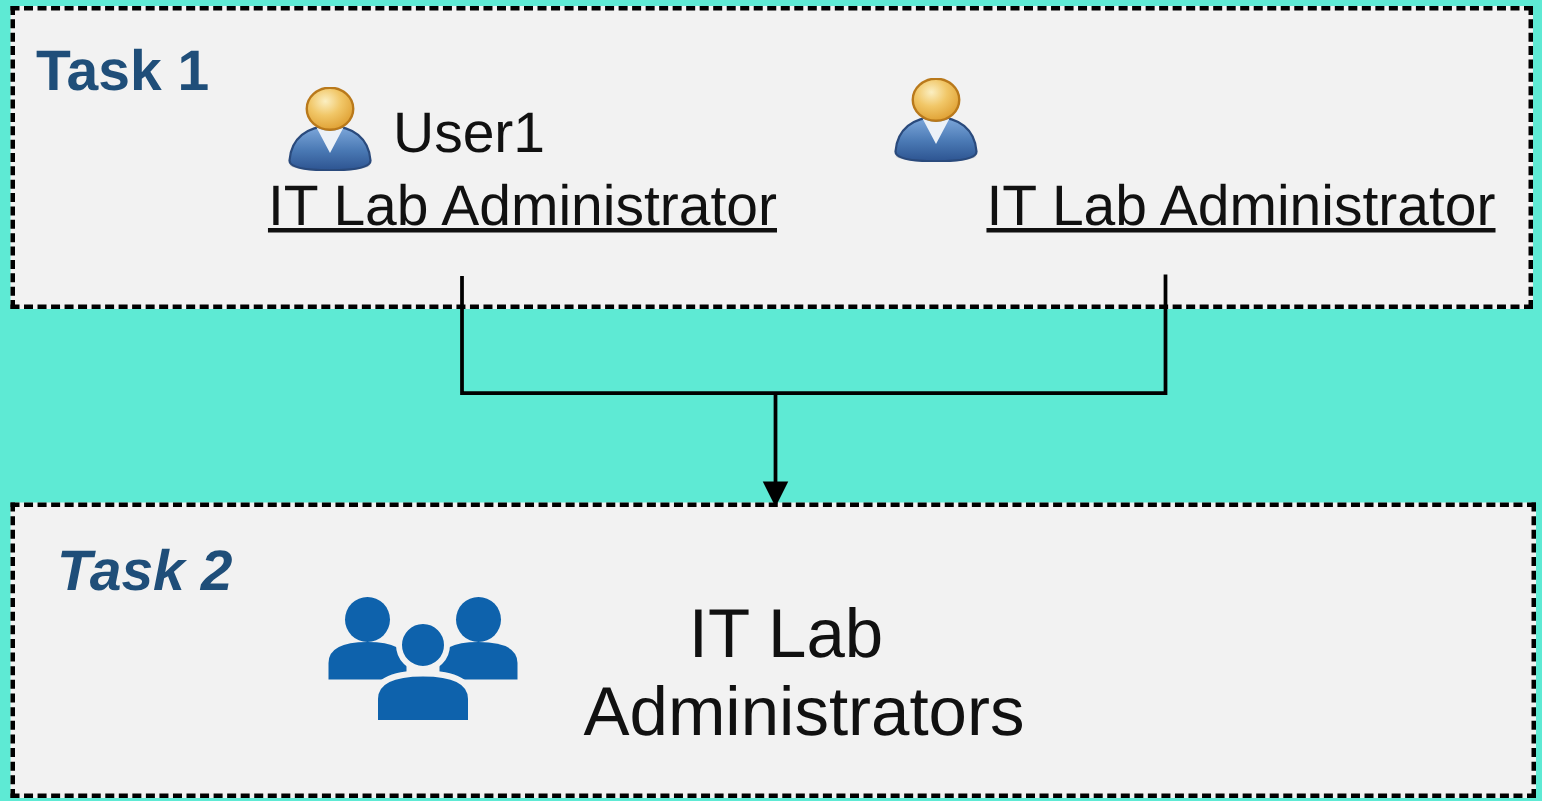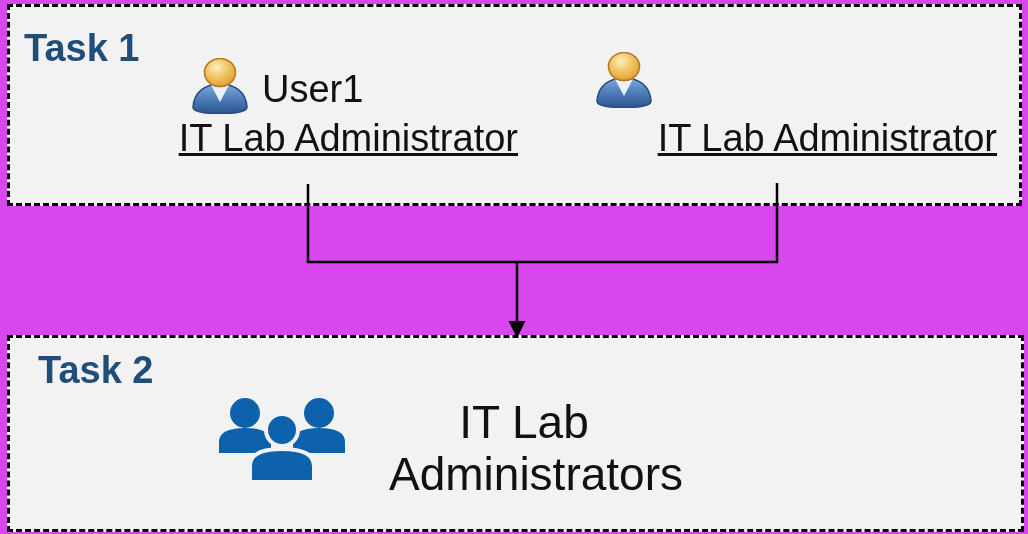--- a/index.html
+++ b/index.html
@@ -1,20 +1,20 @@
 <!DOCTYPE html>
 <html style="--task-label: #1F4E79; --box-fill: #F2F2F2; --box-border: #000000; --connector: #000000; --group-icon: #0E62AC; --person-head: #EDAF3F; --person-body: #3F6FB2; --text: #111111;"><head>
 <meta charset="utf-8">
 <style>
   html,body { margin:0; padding:0; background:#ffffff; }
   .canvas {
     position: relative;
     width: 1028px;
     height: 534px;
-    background: #d946ef;
+    background: #5eead4;
     font-family: "Liberation Sans", sans-serif;
     color: var(--text, #111111);
     overflow: hidden;
   }
   .task-box {
     position: absolute;
     background: var(--box-fill, #F2F2F2);
     border: 3px dashed var(--box-border, #000000);
     box-sizing: border-box;
     z-index: 1;
@@ -24,21 +24,21 @@
 
   .task-label {
     position: absolute;
     font-weight: 700;
     font-size: 38px;
     line-height: 38px;
     color: var(--task-label, #1F4E79);
     white-space: nowrap;
   }
   #task1-label { left: 14px; top: 22px; }
-  #task2-label { left: 28px; top: 13px; }
+  #task2-label { left: 28px; top: 24px; font-style: italic; }
 
   .person-icon { position: absolute; width: 64px; height: 56px; }
   #person-icon-1 { left: 178px; top: 51px; }
   #person-icon-2 { left: 582px; top: 45px; }
 
   .member-name {
     position: absolute;
     font-size: 38px;
     line-height: 38px;
     white-space: nowrap;

